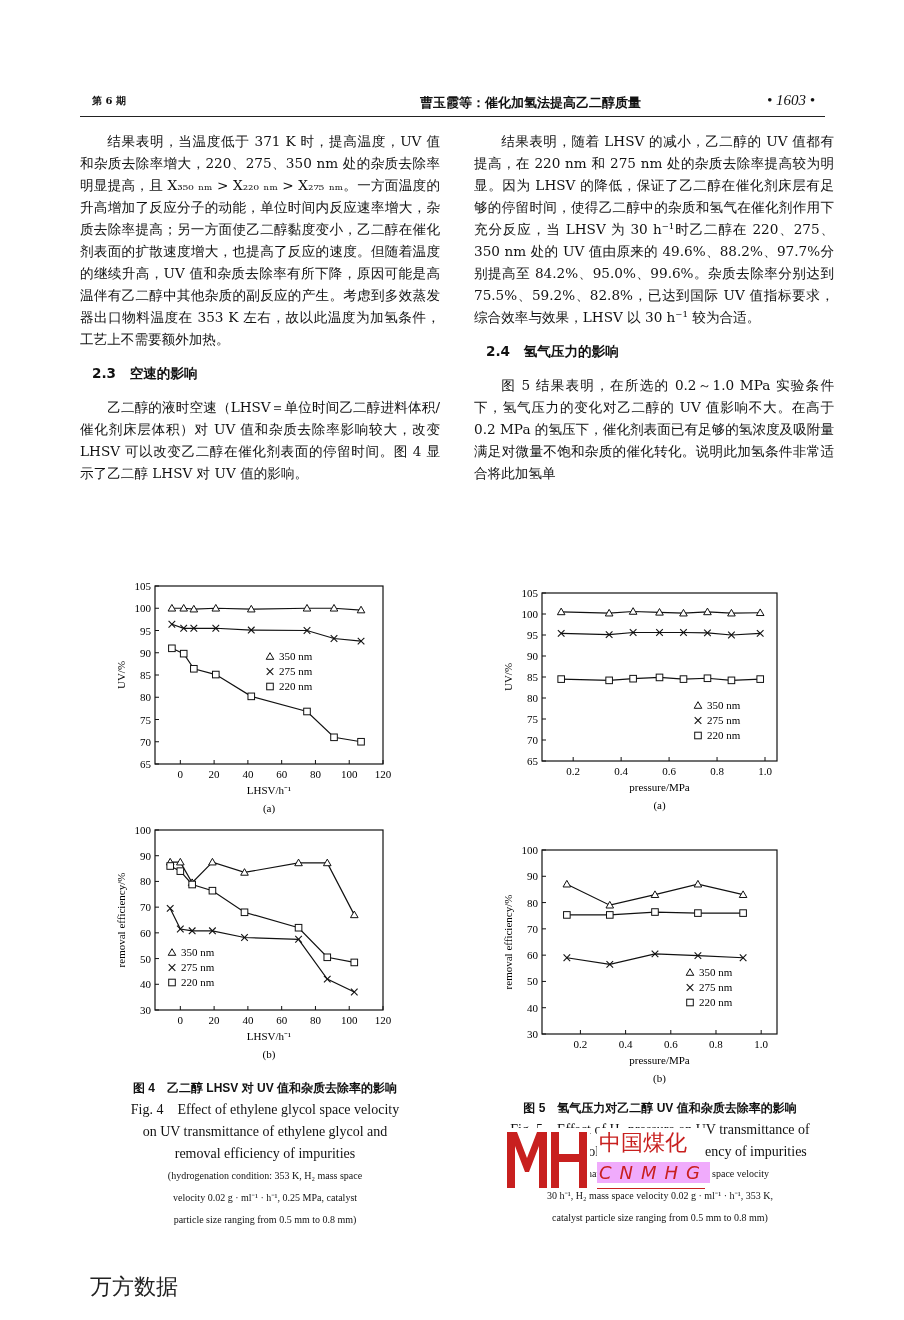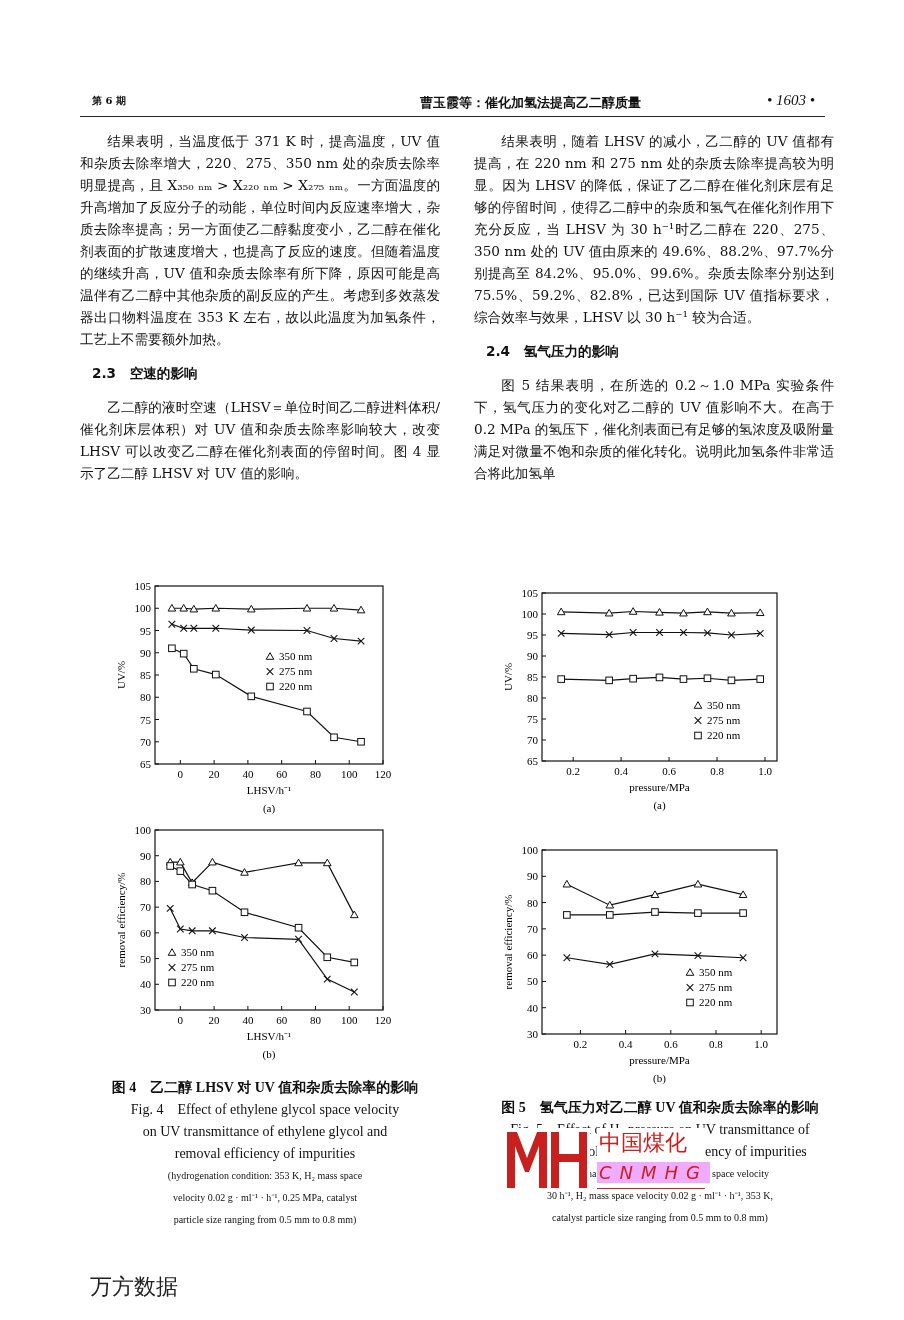--- a/index.html
+++ b/index.html
@@ -9,21 +9,21 @@
   .header .title{position:absolute;left:340px;top:4px;font-size:13px;font-weight:bold;}
   .header .pageno{position:absolute;right:10px;top:2px;font-size:15px;font-style:italic;font-family:"Liberation Serif",serif;margin-left:38px;}
   .col{position:absolute;width:360px;font-size:13.6px;line-height:22px;text-align:justify;}
   .col p{margin:0;text-indent:2em;}
   .col h3{margin:12px;font-size:13.6px;font-weight:bold;font-family:"DejaVu Sans",sans-serif;}
   .col-left{left:80px;top:130px;}
   .col-right{left:474px;top:130px;}
   .chart{position:absolute;}
   .chart svg text{font-family:"Liberation Serif",serif;}
   .caption{position:absolute;text-align:center;font-family:"Liberation Serif",serif;}
-  .cap-cn{font-size:14px;font-weight:bold;font-family:Liberation Serif, serif;line-height:22px;}
+  .cap-cn{font-size:12px;font-weight:bold;font-family:Liberation Sans, sans-serif;line-height:22px;}
   .cap-en{font-size:14px;line-height:22px;}
   .cap-cond{font-size:10px;line-height:22px;}
   .footer{position:absolute;left:90px;top:1272px;font-size:22px;font-family:"DejaVu Sans",sans-serif;color:#222;}
   .watermark{position:absolute;left:505px;top:1128px;width:200px;height:62px;}
   .watermark .wm-logo{position:absolute;left:0;top:0;width:85px;height:62px;}
   .watermark .wm-cn{position:absolute;left:92px;top:0;font-size:22px;font-family:"DejaVu Sans",sans-serif;color:#c8201f;background:#fff;padding:0 2px;border-bottom:1.5px solid #c8201f;}
   .watermark .wm-en{position:absolute;left:92px;top:34px;font-size:18px;letter-spacing:8px;font-family:"DejaVu Sans",sans-serif;color:#c8201f;background:#f0abfc;padding:0 2px;font-style:italic;}
 </style>
 </head>
 <body>

